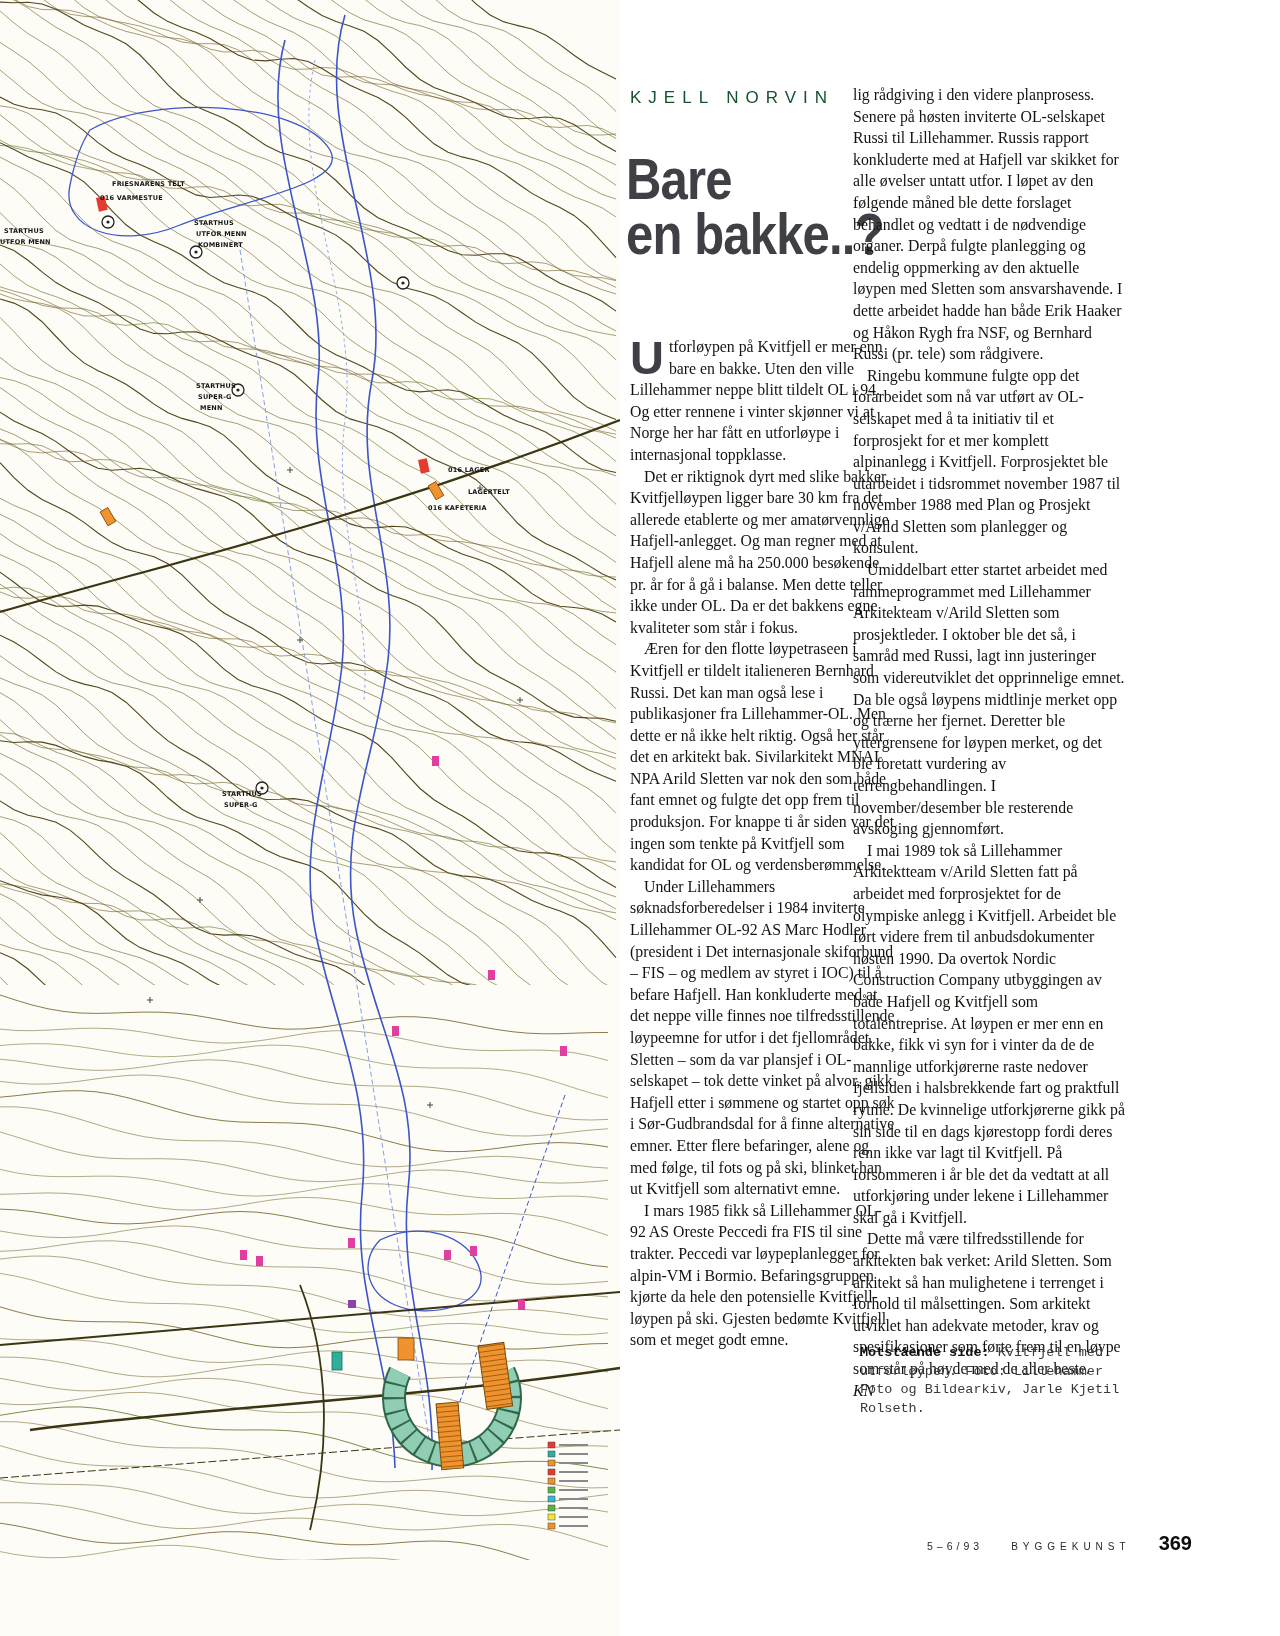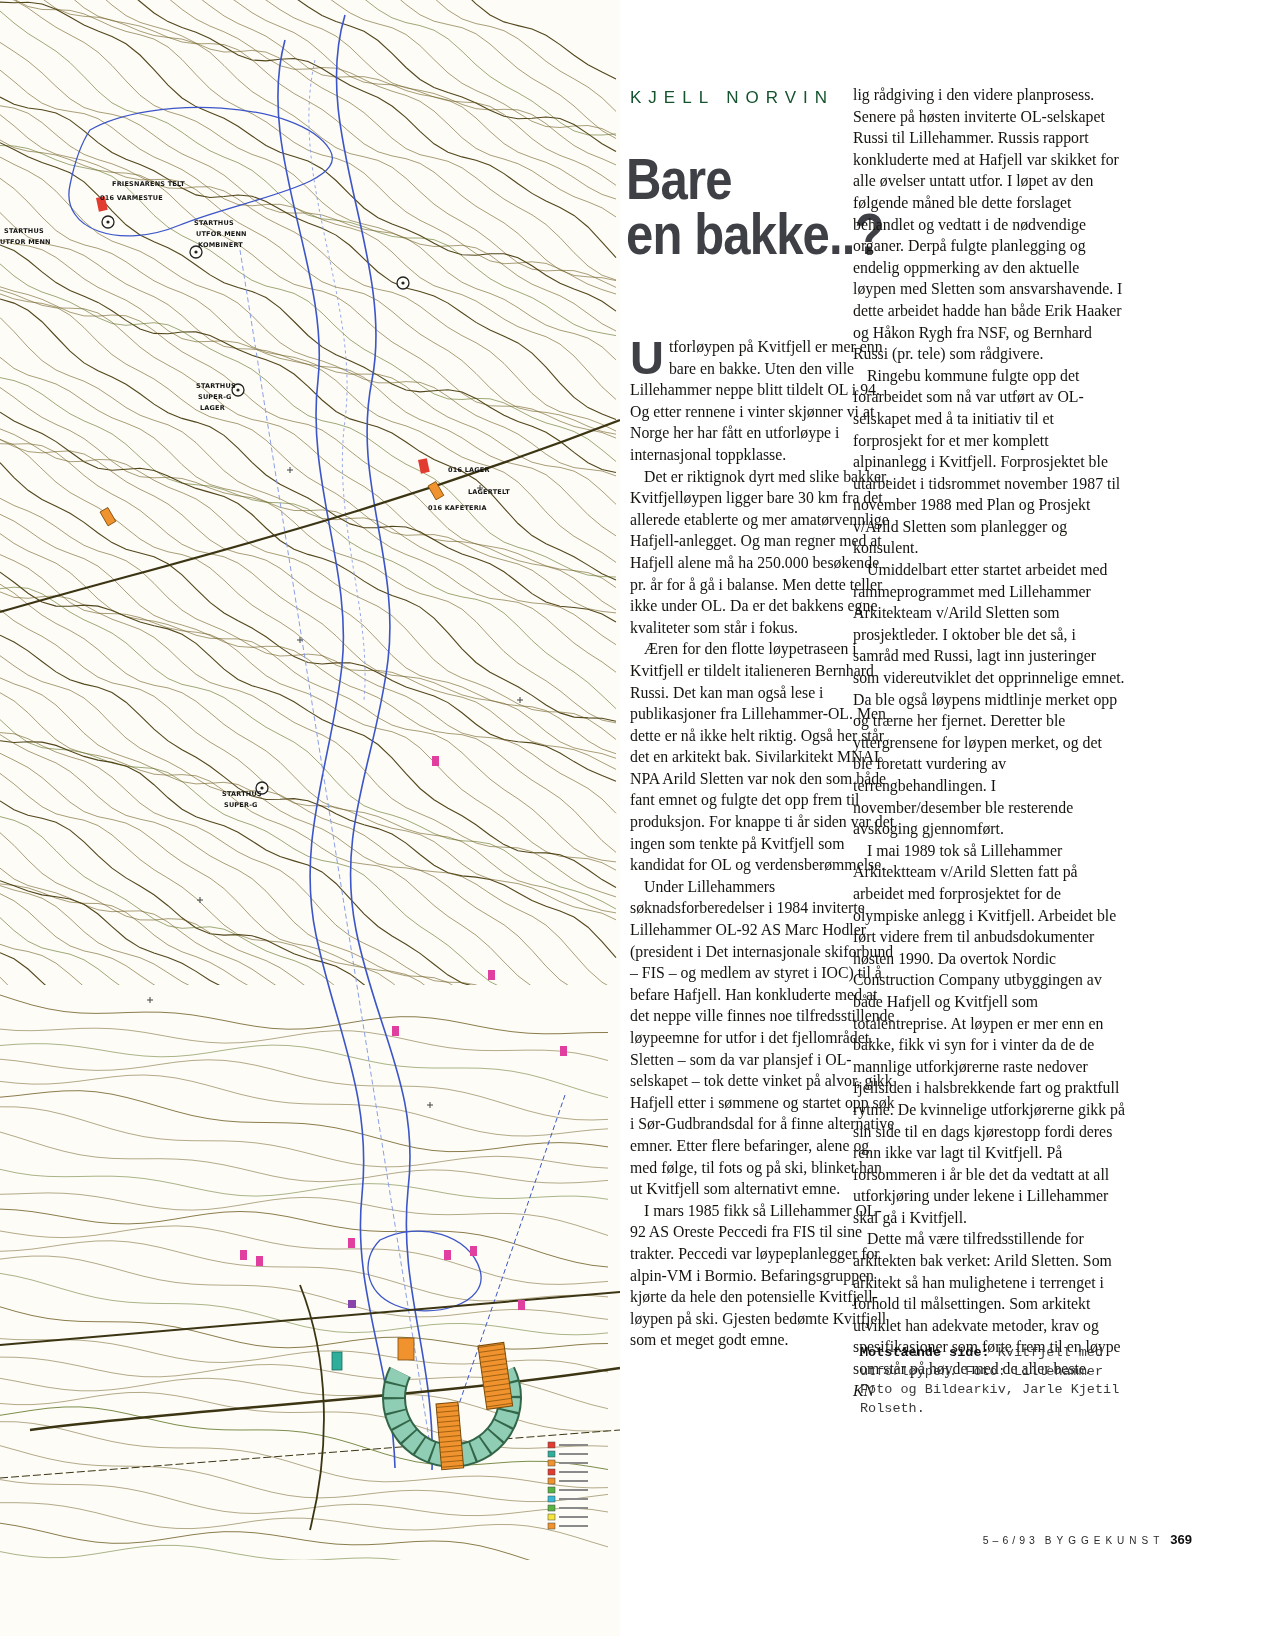--- a/index.html
+++ b/index.html
@@ -23,25 +23,25 @@
   .col p.ind{text-indent:14px;}
   .dropcap{float:left;font-family:"Liberation Sans",sans-serif;font-weight:bold;font-size:47px;
            line-height:38px;color:#3e4045;margin:3px 5px 0 0;}
   .sig{font-style:italic;margin-top:4px;}
   .caption{position:absolute;left:860px;width:276px;font-family:Liberation Mono, monospace;
            font-size:13.5px;line-height:18.5px;color:#3a3a3a;}
   .cap1{top:1344px;}
   .cap2{top:1422px;}
   .caption .lead{font-weight:bold;color:#111;}
   .footer{position:absolute;left:900px;top:1532px;width:292px;display:flex;
-          justify-content:flex-end;align-items:baseline;gap:6px;
+          justify-content:flex-end;align-items:baseline;gap:28px;
           font-family:"Liberation Sans",sans-serif;}
   .footer .issue{font-size:10.5px;letter-spacing:4px;color:#2a2a2a;}
   .footer .mag{font-size:10px;letter-spacing:5px;color:#2a2a2a;}
-  .footer .pageno{font-size:13px;font-weight:bold;color:#0d0d0d;}
+  .footer .pageno{font-size:20px;font-weight:bold;color:#0d0d0d;}
 </style>
 </head>
 <body>
 
 <div class="page">
 
   <div class="map-panel">
     <svg id="mapsvg" width="620" height="1636" viewBox="0 0 620 1636">
         <rect x="0" y="0" width="620" height="1636" fill="#fdfcf6"></rect>
         <defs>
@@ -244,21 +244,21 @@
     <div>
       <span class="ml" style="left:112px;top:180px">FRIESNARENS TELT</span>
       <span class="ml" style="left:100px;top:194px">016 VARMESTUE</span>
       <span class="ml" style="left:4px;top:227px">STARTHUS</span>
       <span class="ml" style="left:0px;top:238px">UTFOR MENN</span>
       <span class="ml" style="left:194px;top:219px">STARTHUS</span>
       <span class="ml" style="left:196px;top:230px">UTFOR MENN</span>
       <span class="ml" style="left:198px;top:241px">KOMBINERT</span>
       <span class="ml" style="left:196px;top:382px">STARTHUS</span>
       <span class="ml" style="left:198px;top:393px">SUPER-G</span>
-      <span class="ml" style="left:200px;top:404px">LAGER</span>
+      <span class="ml" style="left:200px;top:404px">MENN</span>
       <span class="ml" style="left:448px;top:466px">016 LAGER</span>
       <span class="ml" style="left:468px;top:488px">LAGERTELT</span>
       <span class="ml" style="left:428px;top:504px">016 KAFETERIA</span>
       <span class="ml" style="left:222px;top:790px">STARTHUS</span>
       <span class="ml" style="left:224px;top:801px">SUPER-G</span>
     </div>
   </div>
 
   <div class="author">KJELL NORVIN</div>
 

